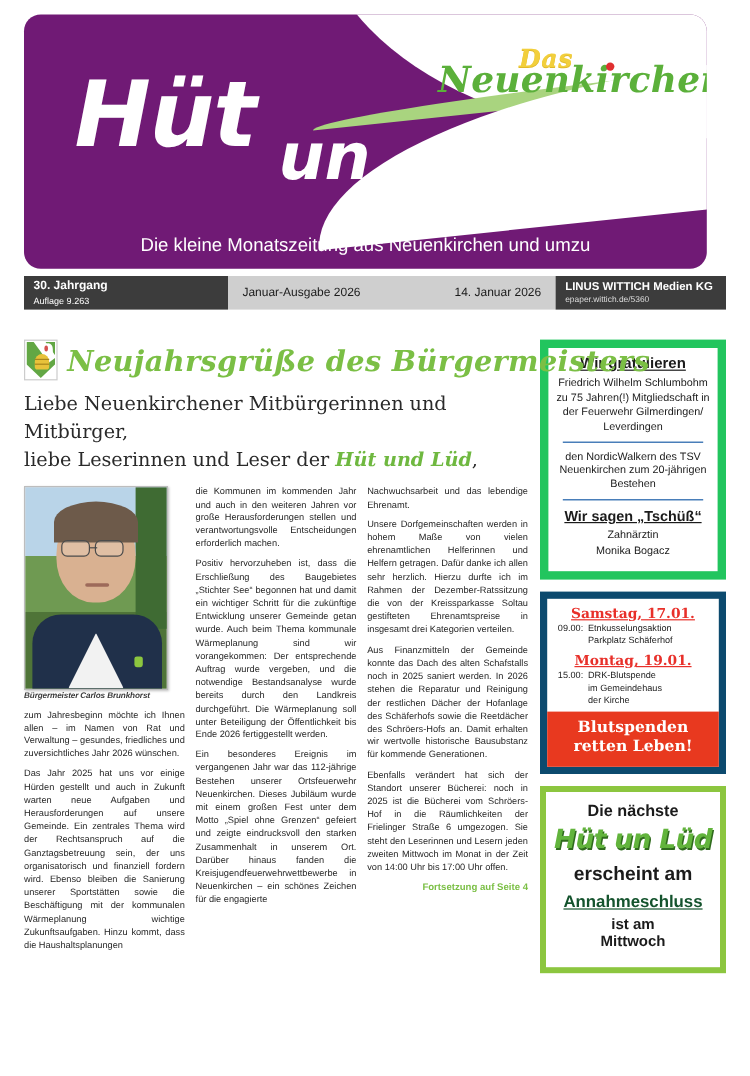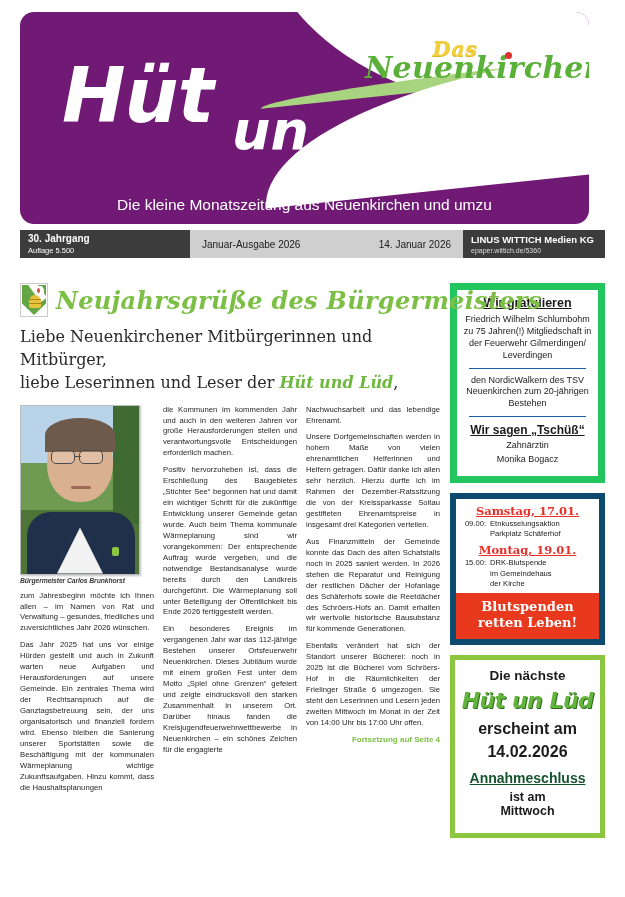--- a/index.html
+++ b/index.html
@@ -402,21 +402,21 @@
 
   <div class="title-hut">Hüt</div>
   <div class="title-un">un</div>
   <div class="title-lud">Lüd</div>
   <div class="mast-sub">Die kleine Monatszeitung aus Neuenkirchen und umzu</div>
 </div>
 
 <div class="infobar">
   <div class="ib-left">
     <div class="big">30. Jahrgang</div>
-    <div class="small">Auflage 5.500</div>
+    <div class="small">Auflage 9.263</div>
   </div>
   <div class="ib-mid">
     <span>Januar-Ausgabe 2026</span>
     <span>14. Januar 2026</span>
   </div>
   <div class="ib-right">
     <div class="big">LINUS WITTICH Medien KG</div>
     <div class="small">epaper.wittich.de/5360</div>
   </div>
 </div>
@@ -524,20 +524,19 @@
       <div class="blut">
         <div>Blutspenden</div>
         <div>retten Leben!</div>
       </div>
     </div>
 
     <div class="box box-green">
       <div class="bg-l1">Die nächste</div>
       <div class="bg-logo">Hüt un Lüd</div>
       <div class="bg-l2">erscheint am</div>
-      <div class="bg-date">14.02.2026</div>
       <div class="bg-ann">Annahmeschluss</div>
       <div class="bg-l3">ist am</div>
       <div class="bg-l4">Mittwoch</div>
     </div>
 
   </div>
 </div>
 
 </body></html>

